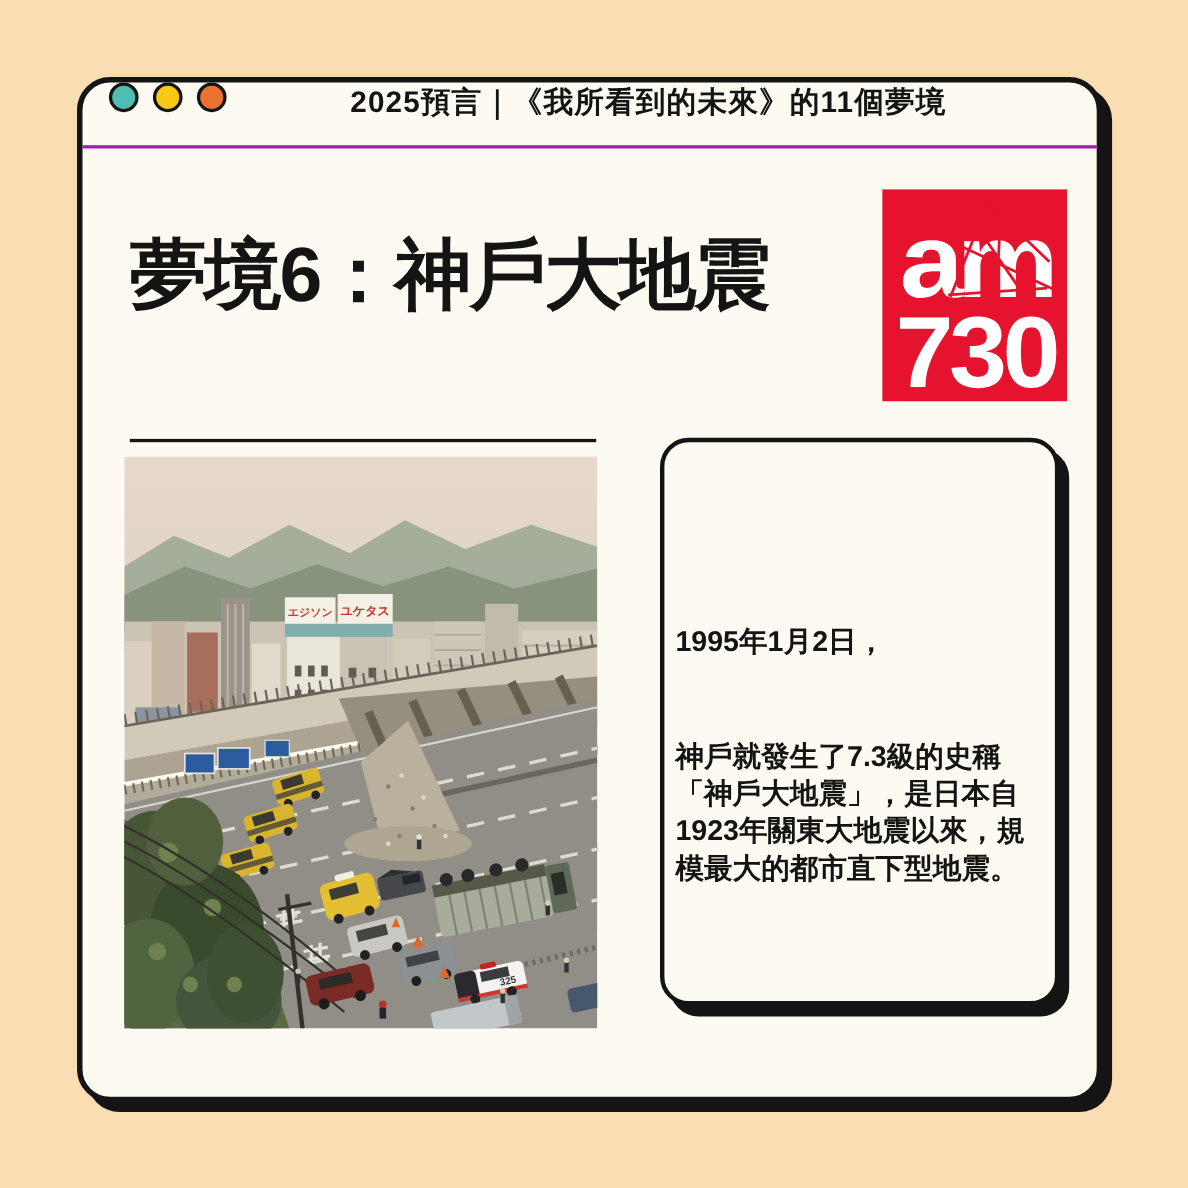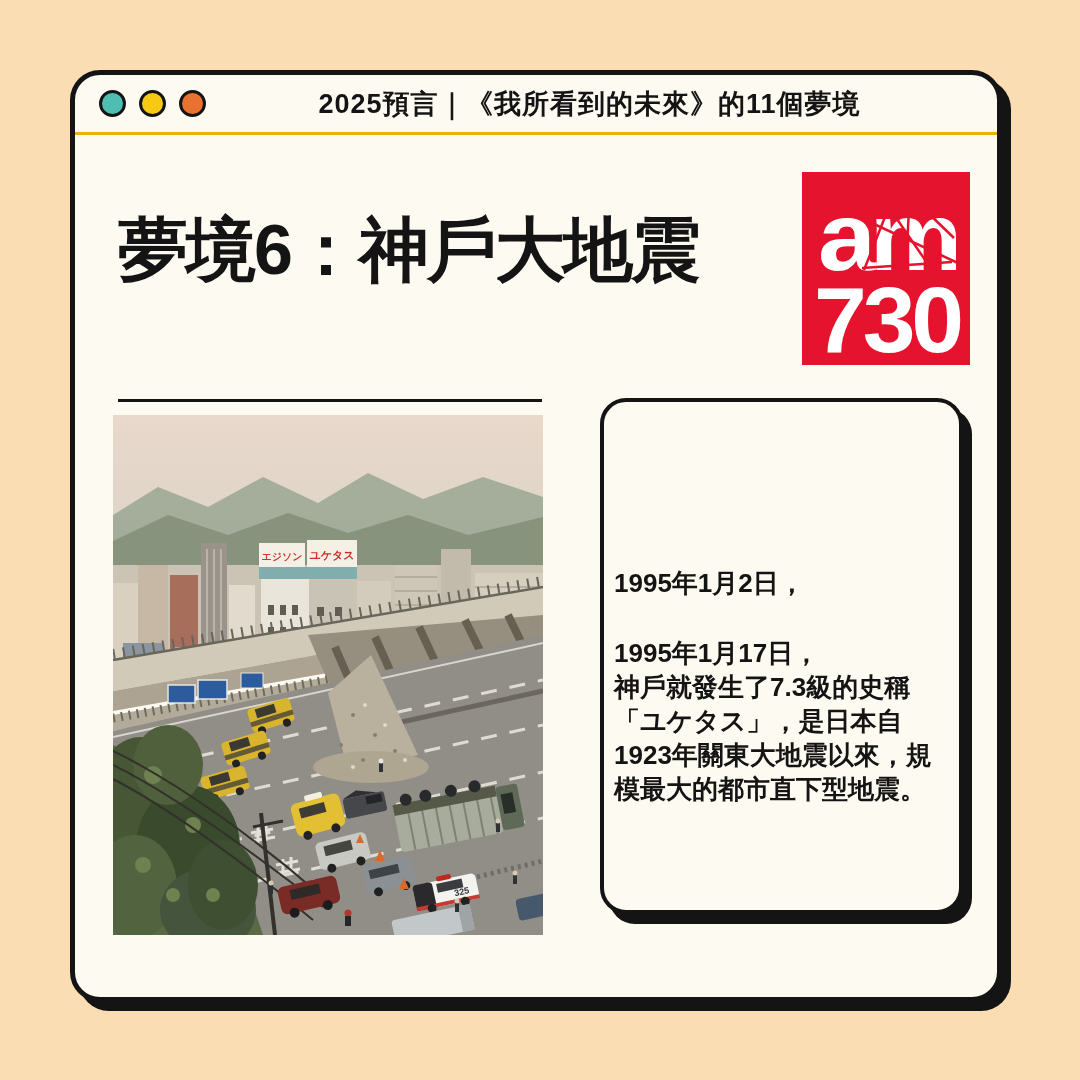--- a/index.html
+++ b/index.html
@@ -9,22 +9,22 @@
     font-family:"Liberation Sans","DejaVu Sans",sans-serif;
   }
   .card{
     position:absolute;left:70px;top:70px;width:932px;height:932px;
     box-sizing:border-box;background:#FDFBF1;
     border:5px solid #141414;border-radius:30px;
     box-shadow:9px 9px 0 #141414;
   }
   .titlebar{
     position:absolute;left:0;right:0;top:0;height:60px;
-    box-sizing:border-box;border-bottom:3px solid #eab308;
-    display:flex;align-items:center;padding:0 24px;
+    box-sizing:border-box;border-bottom:3px solid #a21caf;
+    display:flex;align-items:flex-start;padding:0 24px;
   }
   .dots{display:flex;gap:13px;align-items:center;}
   .dot{width:27px;height:27px;border-radius:50%;border:3px solid #141414;box-sizing:border-box;}
   .dot.teal{background:#4FBDB2}
   .dot.yellow{background:#F7C913}
   .dot.orange{background:#EA7231}
   .titlebar-title{flex:1;text-align:center;font-size:27px;font-weight:600;letter-spacing:1px;white-space:nowrap;}
   .heading{
     position:absolute;left:43px;top:88px;
     font-size:70px;font-weight:900;letter-spacing:-2px;line-height:1.15;white-space:nowrap;text-align:right;
@@ -341,16 +341,16 @@
         </g>
       <g transform="translate(402,468)">
           <rect x="-2" y="-8" width="4" height="9" fill="#2F3134"></rect>
           <circle cx="0" cy="-10" r="2.5" fill="#D8C9B2"></circle>
         </g>
     </g>
   </svg>
 
   <div class="infobox">
     <p class="para"><span>1995年1月2日，</span><br></p>
-    <p class="para"><span>1995年1月17日，</span><br><span>神戶就發生了7.3級的史稱「ユケタス」，是日本自1923年關東大地震以來，規模最大的都市直下型地震。</span></p>
+    <p class="para"><br><span>神戶就發生了7.3級的史稱「神戶大地震」，是日本自1923年關東大地震以來，規模最大的都市直下型地震。</span></p>
   </div>
 
 </div>
 
 </body></html>

